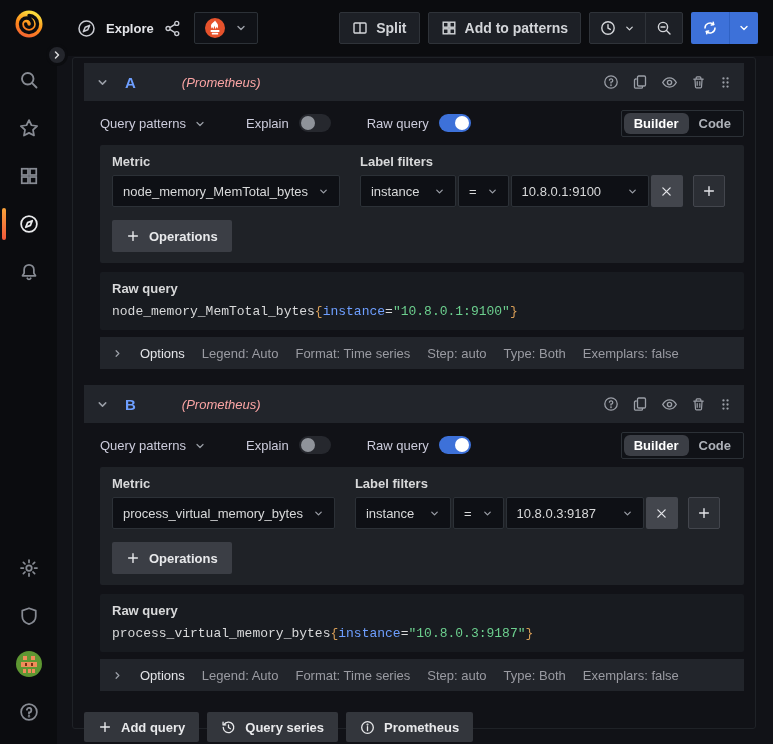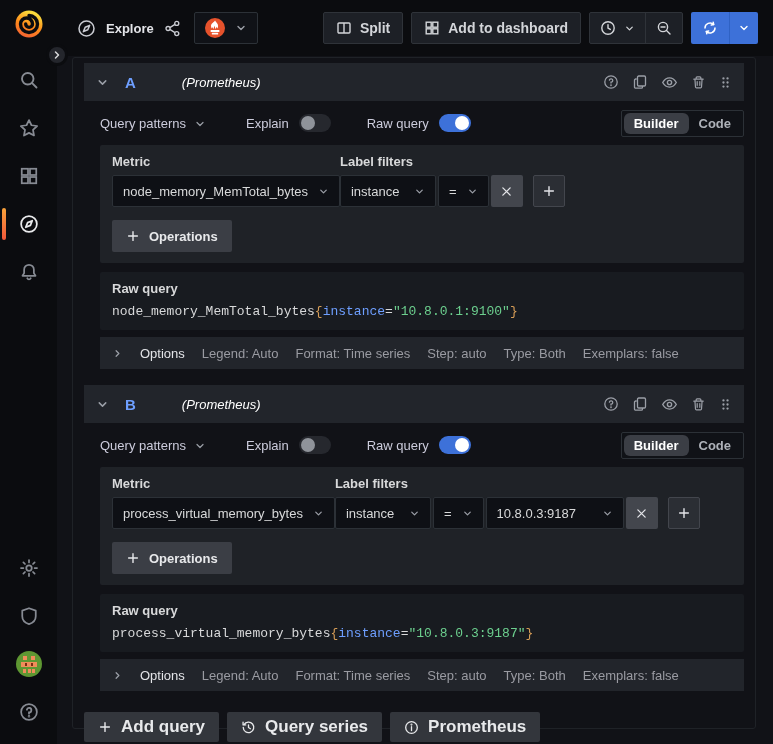--- a/index.html
+++ b/index.html
@@ -47,39 +47,39 @@
 
   
   .container { position:absolute; left:72px; top:57px; width:684px; height:672px;
     border:1px solid #1f2227; border-radius:3px; padding:5px 11px 0; background:#111217; }
 
   
   .qpanel + .qpanel { margin-top:10px; }
   .qheader { height:38px; background:#22252b; display:flex; align-items:center; padding:0 12px; }
   .qheader .chev { color:#9b9fa7; margin-right:16px; cursor:pointer; }
   .qref { color:#6e9fff; font-weight:700; font-size:15px; margin-right:46px; }
-  .qds { color:#ffffff; font-style:italic; }
+  .qds { color:#fca5a5; font-style:italic; }
   .qh-icons { margin-left:auto; display:flex; align-items:center; gap:13px; color:#9b9fa7; }
   .qh-icons > span { cursor:pointer; display:flex; }
 
   .qbody { padding:4px 0 6px 16px; }
   .qtoolbar { display:flex; align-items:center; height:30px; margin:3px 0 7px; }
   .tool-label { color:#ccccdc; }
   .qp-chev { color:#9b9fa7; margin:2px 0 0 8px; }
   .toggle { width:32px; height:18px; border-radius:9px; position:relative; margin-left:10px; cursor:pointer; }
   .toggle .knob { position:absolute; top:2px; width:14px; height:14px; border-radius:50%; }
   .toggle.on { background:#3d71d9; } .toggle.on .knob { right:2px; background:#fff; }
   .toggle.off { background:#26282e; } .toggle.off .knob { left:2px; background:#8f939a; }
   .gap40 { width:40px; } .gap36 { width:36px; }
   .seg-group { margin-left:auto; display:flex; border:1px solid #2c3137; border-radius:2px; padding:2px; background:#101217; }
   .seg-item { padding:3px 10px; font-weight:700; font-size:13px; border-radius:6px; cursor:pointer; color:#aeb2b9; }
   .seg-item.active { background:#3b3e45; color:#fff; }
 
   .editor-box { background:#1f2227; border-radius:2px; padding:9px 12px 11px; margin-bottom:9px; }
-  .fields-row { display:flex; }
+  .fields-row { display:flex; gap:20px; }
   .field-label { font-weight:700; color:#d8d9da; margin-bottom:6px; font-size:13px; }
   .select { height:32px; background:#0e1015; border:1px solid #2c3137; border-radius:2px;
     display:flex; align-items:center; justify-content:space-between; gap:10px; padding:0 10px;
     color:#d8d9da; font-size:13px; cursor:pointer; }
   .select .chev { color:#9b9fa7; }
   .filters-row { display:flex; align-items:center; gap:2px; }
   .sq-btn { width:32px; height:32px; display:flex; align-items:center; justify-content:center;
     border-radius:2px; cursor:pointer; }
   .x-btn { background:#43464d; color:#e3e4e8; }
   .plus-btn { background:#2b2e34; border:1px solid #43464d; color:#e3e4e8; margin-left:8px; }
@@ -92,21 +92,21 @@
   .c-brace { color:#d69d57; } .c-label { color:#6e9fff; } .c-eq { color:#d8d9da; } .c-str { color:#6ccf8e; }
 
   .options-row { height:32px; background:#22252b; display:flex; align-items:center; gap:17px;
     padding:0 12px; color:#9a9ba2; }
   .options-row .chev { color:#9b9fa7; cursor:pointer; }
   .opt-title { color:#e3e4e8; font-weight:400; }
 
   
   .footer { display:flex; gap:8px; margin-top:15px; }
   .ft-btn { height:30px; display:flex; align-items:center; gap:9px; padding:0 14px;
-    background:#33363c; border-radius:2px; color:#e8e9eb; font-weight:700; font-size:17px; cursor:pointer; }
+    background:#33363c; border-radius:2px; color:#e8e9eb; font-weight:700; font-size:13px; cursor:pointer; }
 </style>
 </head>
 <body>
 
 <div class="sidebar">
   <div class="logo">
     <svg width="32" height="32" viewBox="0 0 32 32">
       <defs>
         <linearGradient id="glg" x1="0" y1="1" x2="0.4" y2="0">
           <stop offset="0" stop-color="#f2573a"></stop>
@@ -286,21 +286,21 @@
       <span class="ico">
         <svg width="16" height="16" viewBox="0 0 16 16">
             <g fill="none" stroke="currentColor" stroke-width="1.4">
               <rect x="2.2" y="2.2" width="5" height="5"></rect>
               <rect x="8.8" y="2.2" width="5" height="5"></rect>
               <rect x="2.2" y="8.8" width="5" height="5"></rect>
               <rect x="8.8" y="8.8" width="5" height="5"></rect>
             </g>
           </svg>
       </span>
-      <span>Add to dashboard</span>
+      <span>Add to patterns</span>
     </div>
     <div class="tb-group">
       <div class="tb-seg">
         <span class="ico">
           <svg width="16" height="16" viewBox="0 0 16 16">
               <g fill="none" stroke="currentColor" stroke-width="1.4" stroke-linecap="round">
                 <circle cx="8" cy="8" r="6.2"></circle>
                 <path d="M8 4.6V8l2.3 1.4"></path>
               </g>
             </svg>
@@ -446,20 +446,28 @@
               <div class="select" style="min-width:96px">
                 <span>instance</span>
                 <span class="chev ico">
                     <svg width="11" height="11" viewBox="0 0 16 16">
                       <path d="M4 6l4 4 4-4" fill="none" stroke="currentColor" stroke-width="1.8" stroke-linecap="round" stroke-linejoin="round"></path>
                     </svg>
                   </span>
               </div>
               <div class="select" style="min-width:50px">
                 <span>=</span>
+                <span class="chev ico">
+                    <svg width="11" height="11" viewBox="0 0 16 16">
+                      <path d="M4 6l4 4 4-4" fill="none" stroke="currentColor" stroke-width="1.8" stroke-linecap="round" stroke-linejoin="round"></path>
+                    </svg>
+                  </span>
+              </div>
+              <div class="select" style="min-width:138px">
+                <span>10.8.0.1:9100</span>
                 <span class="chev ico">
                     <svg width="11" height="11" viewBox="0 0 16 16">
                       <path d="M4 6l4 4 4-4" fill="none" stroke="currentColor" stroke-width="1.8" stroke-linecap="round" stroke-linejoin="round"></path>
                     </svg>
                   </span>
               </div>
               <span class="sq-btn x-btn">
                 <svg width="13" height="13" viewBox="0 0 16 16">
                     <path d="M3.5 3.5l9 9M12.5 3.5l-9 9" fill="none" stroke="currentColor" stroke-width="1.6" stroke-linecap="round"></path>
                   </svg>

